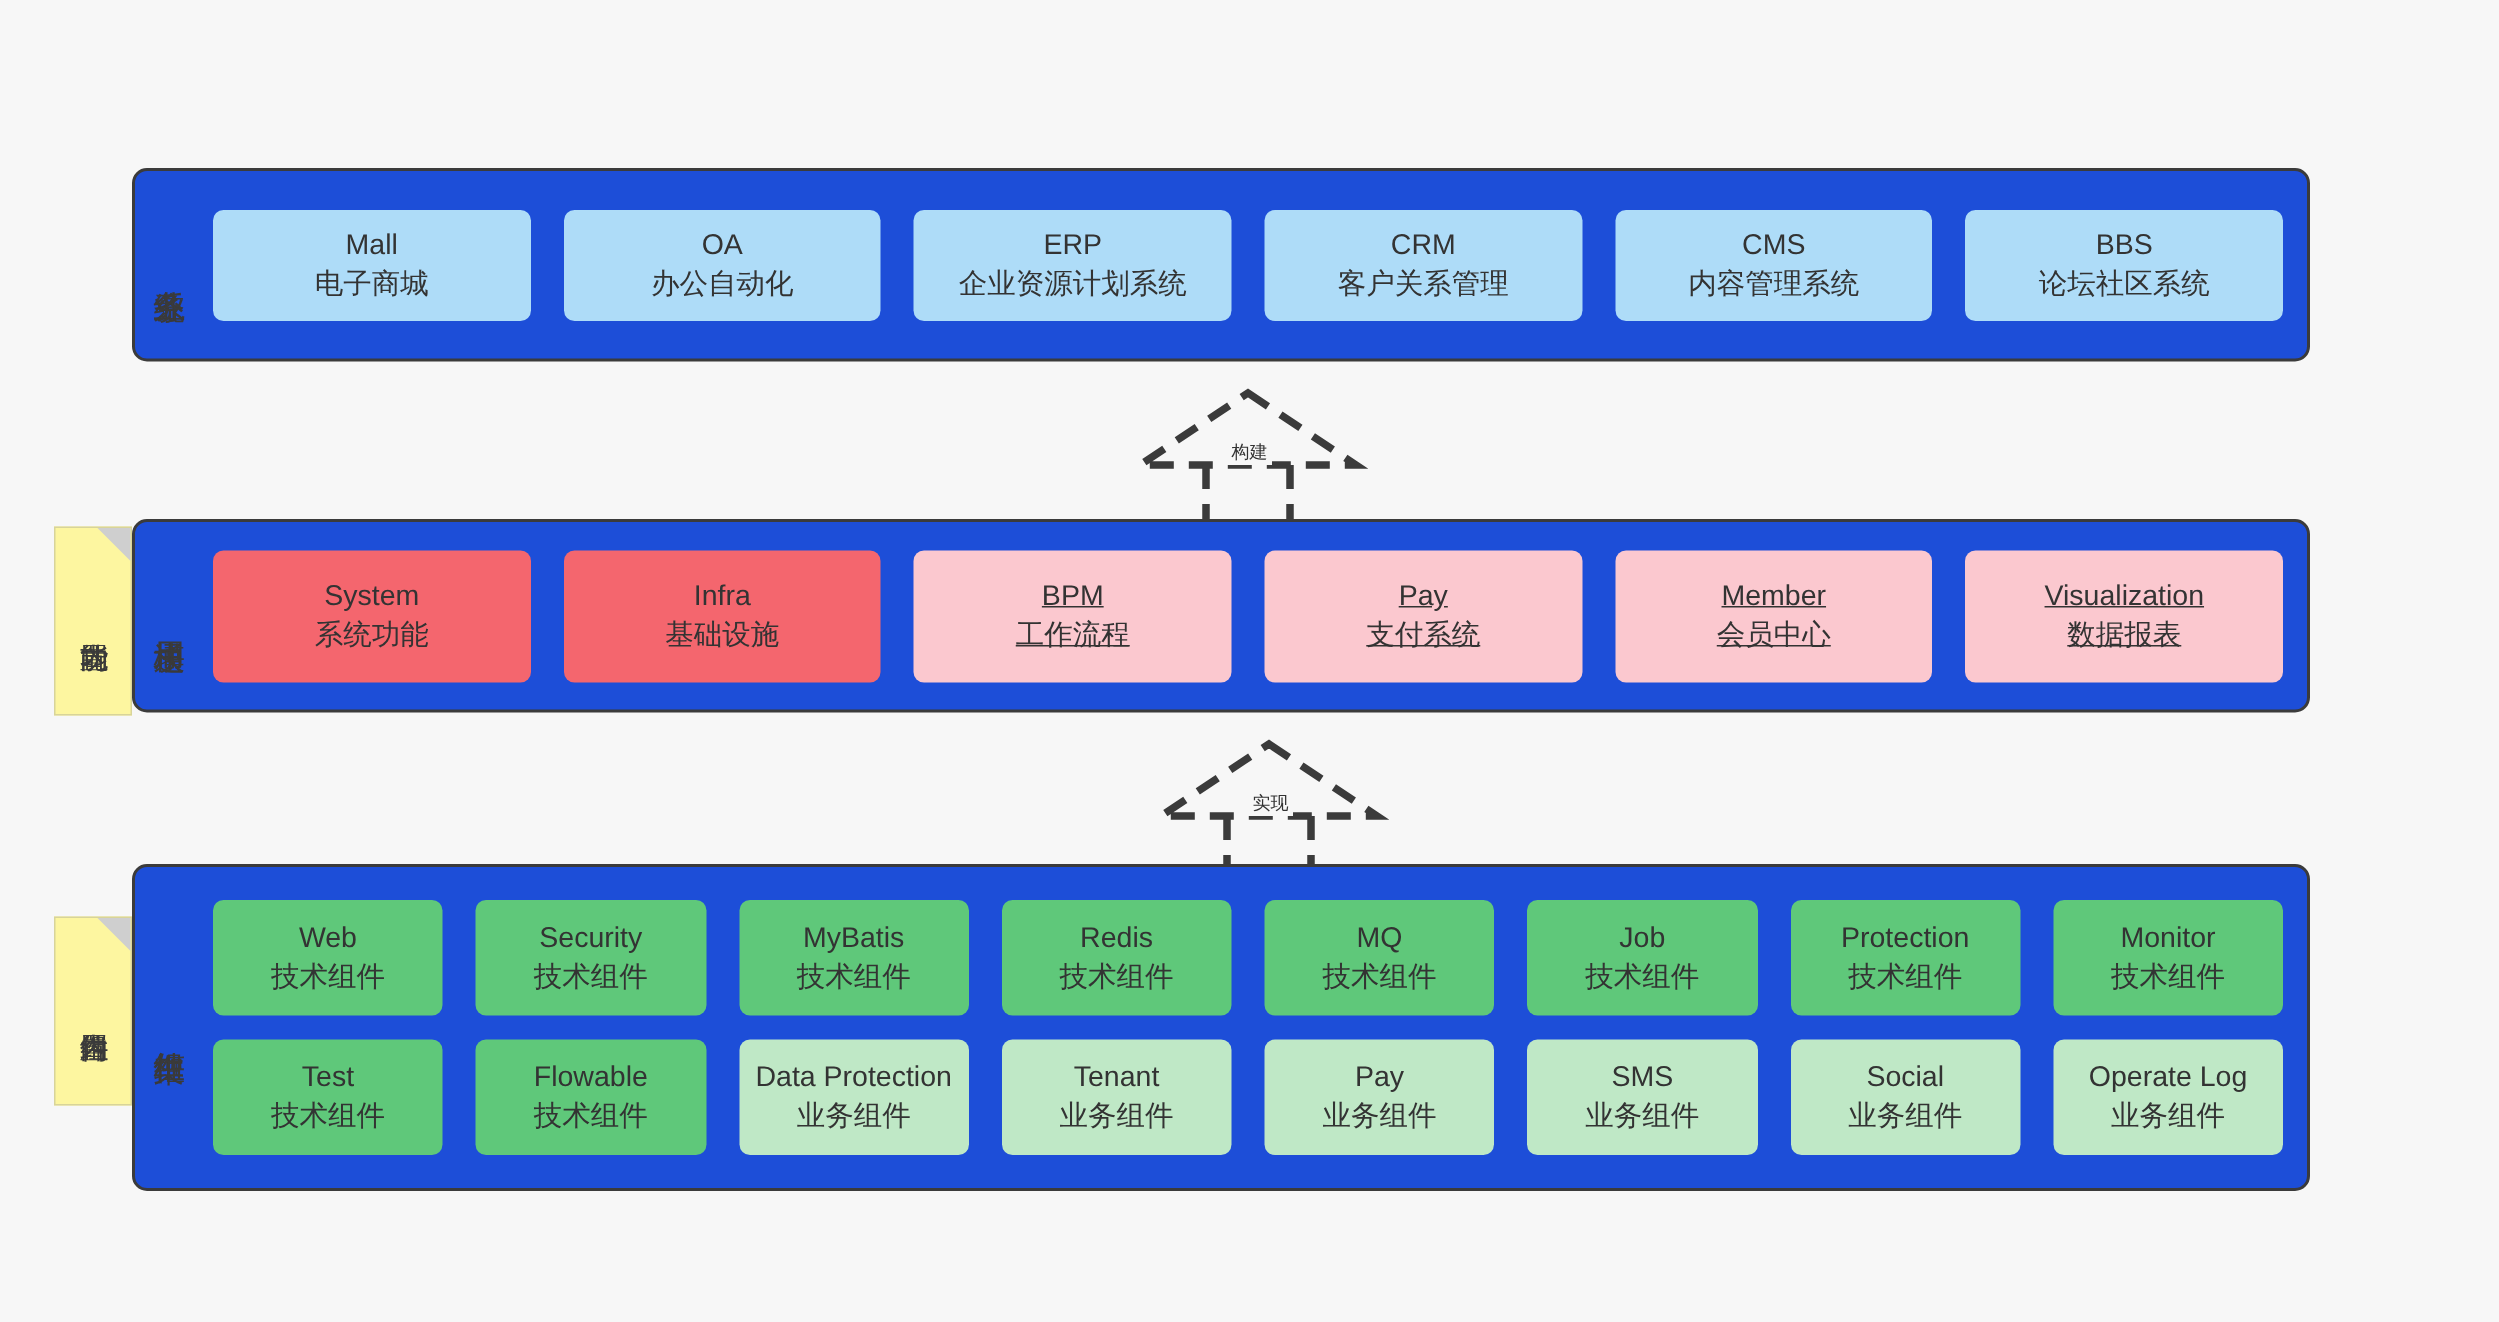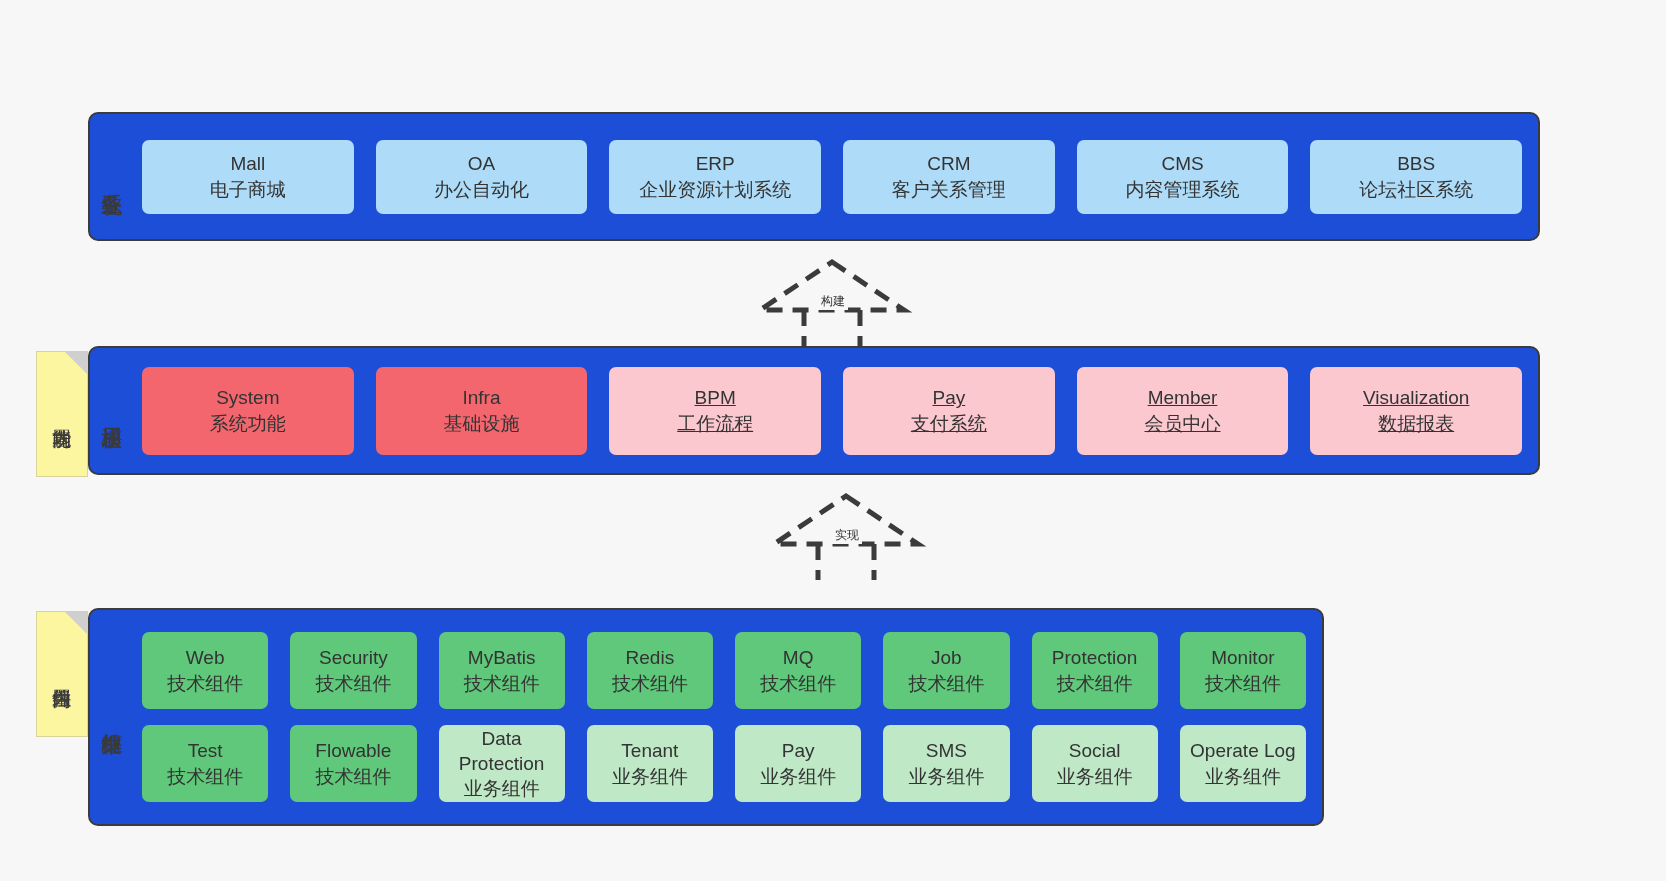--- a/index.html
+++ b/index.html
@@ -77,21 +77,21 @@
   .c-green{background:#5fc87a;}
   .c-greenlight{background:#bfe8c6;}
 
   
   #layer-business{left:88px;top:112px;width:1452px;height:129px;}
   #layer-business .card{height:74px;}
 
   #layer-common{left:88px;top:346px;width:1452px;height:129px;}
   #layer-common .card{height:88px;}
 
-  #layer-framework{left:88px;top:608px;width:1236px;height:218px;}
+  #layer-framework{left:88px;top:576px;width:1452px;height:218px;}
   #layer-framework .card{height:77px;}
 
   
   .note{
     position:absolute;
     width:52px;
     background:#fdf6a0;
     border:1px solid #d8d49a;
     box-sizing:border-box;
     display:flex;

